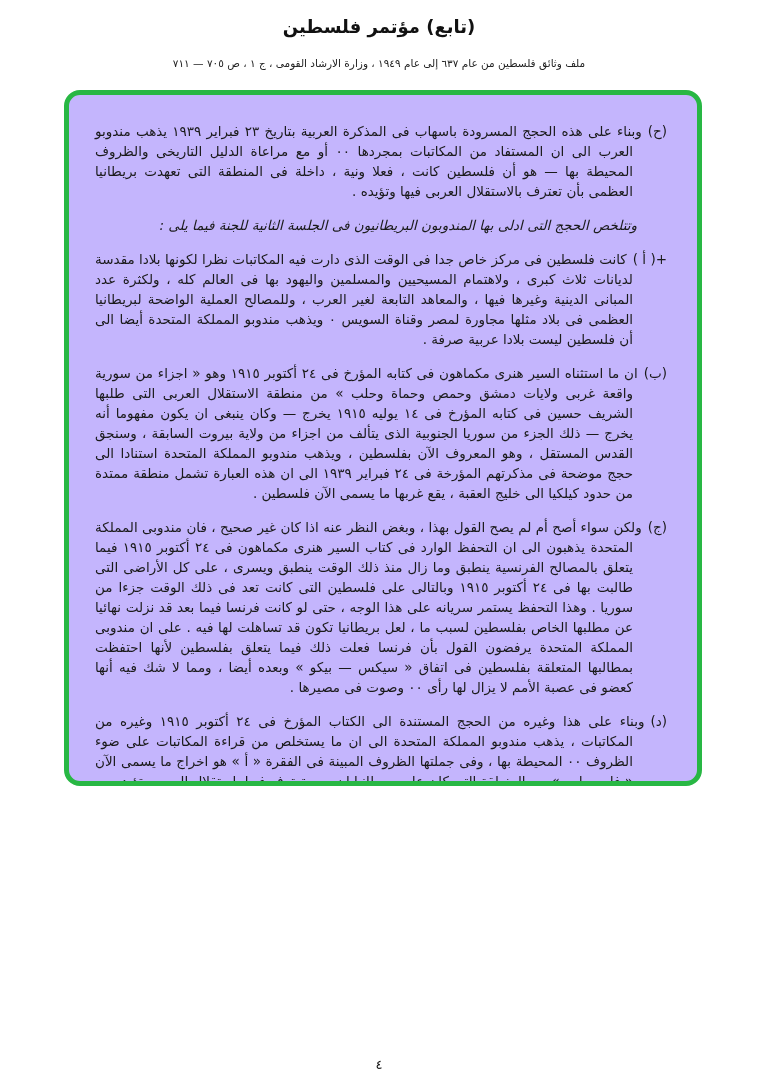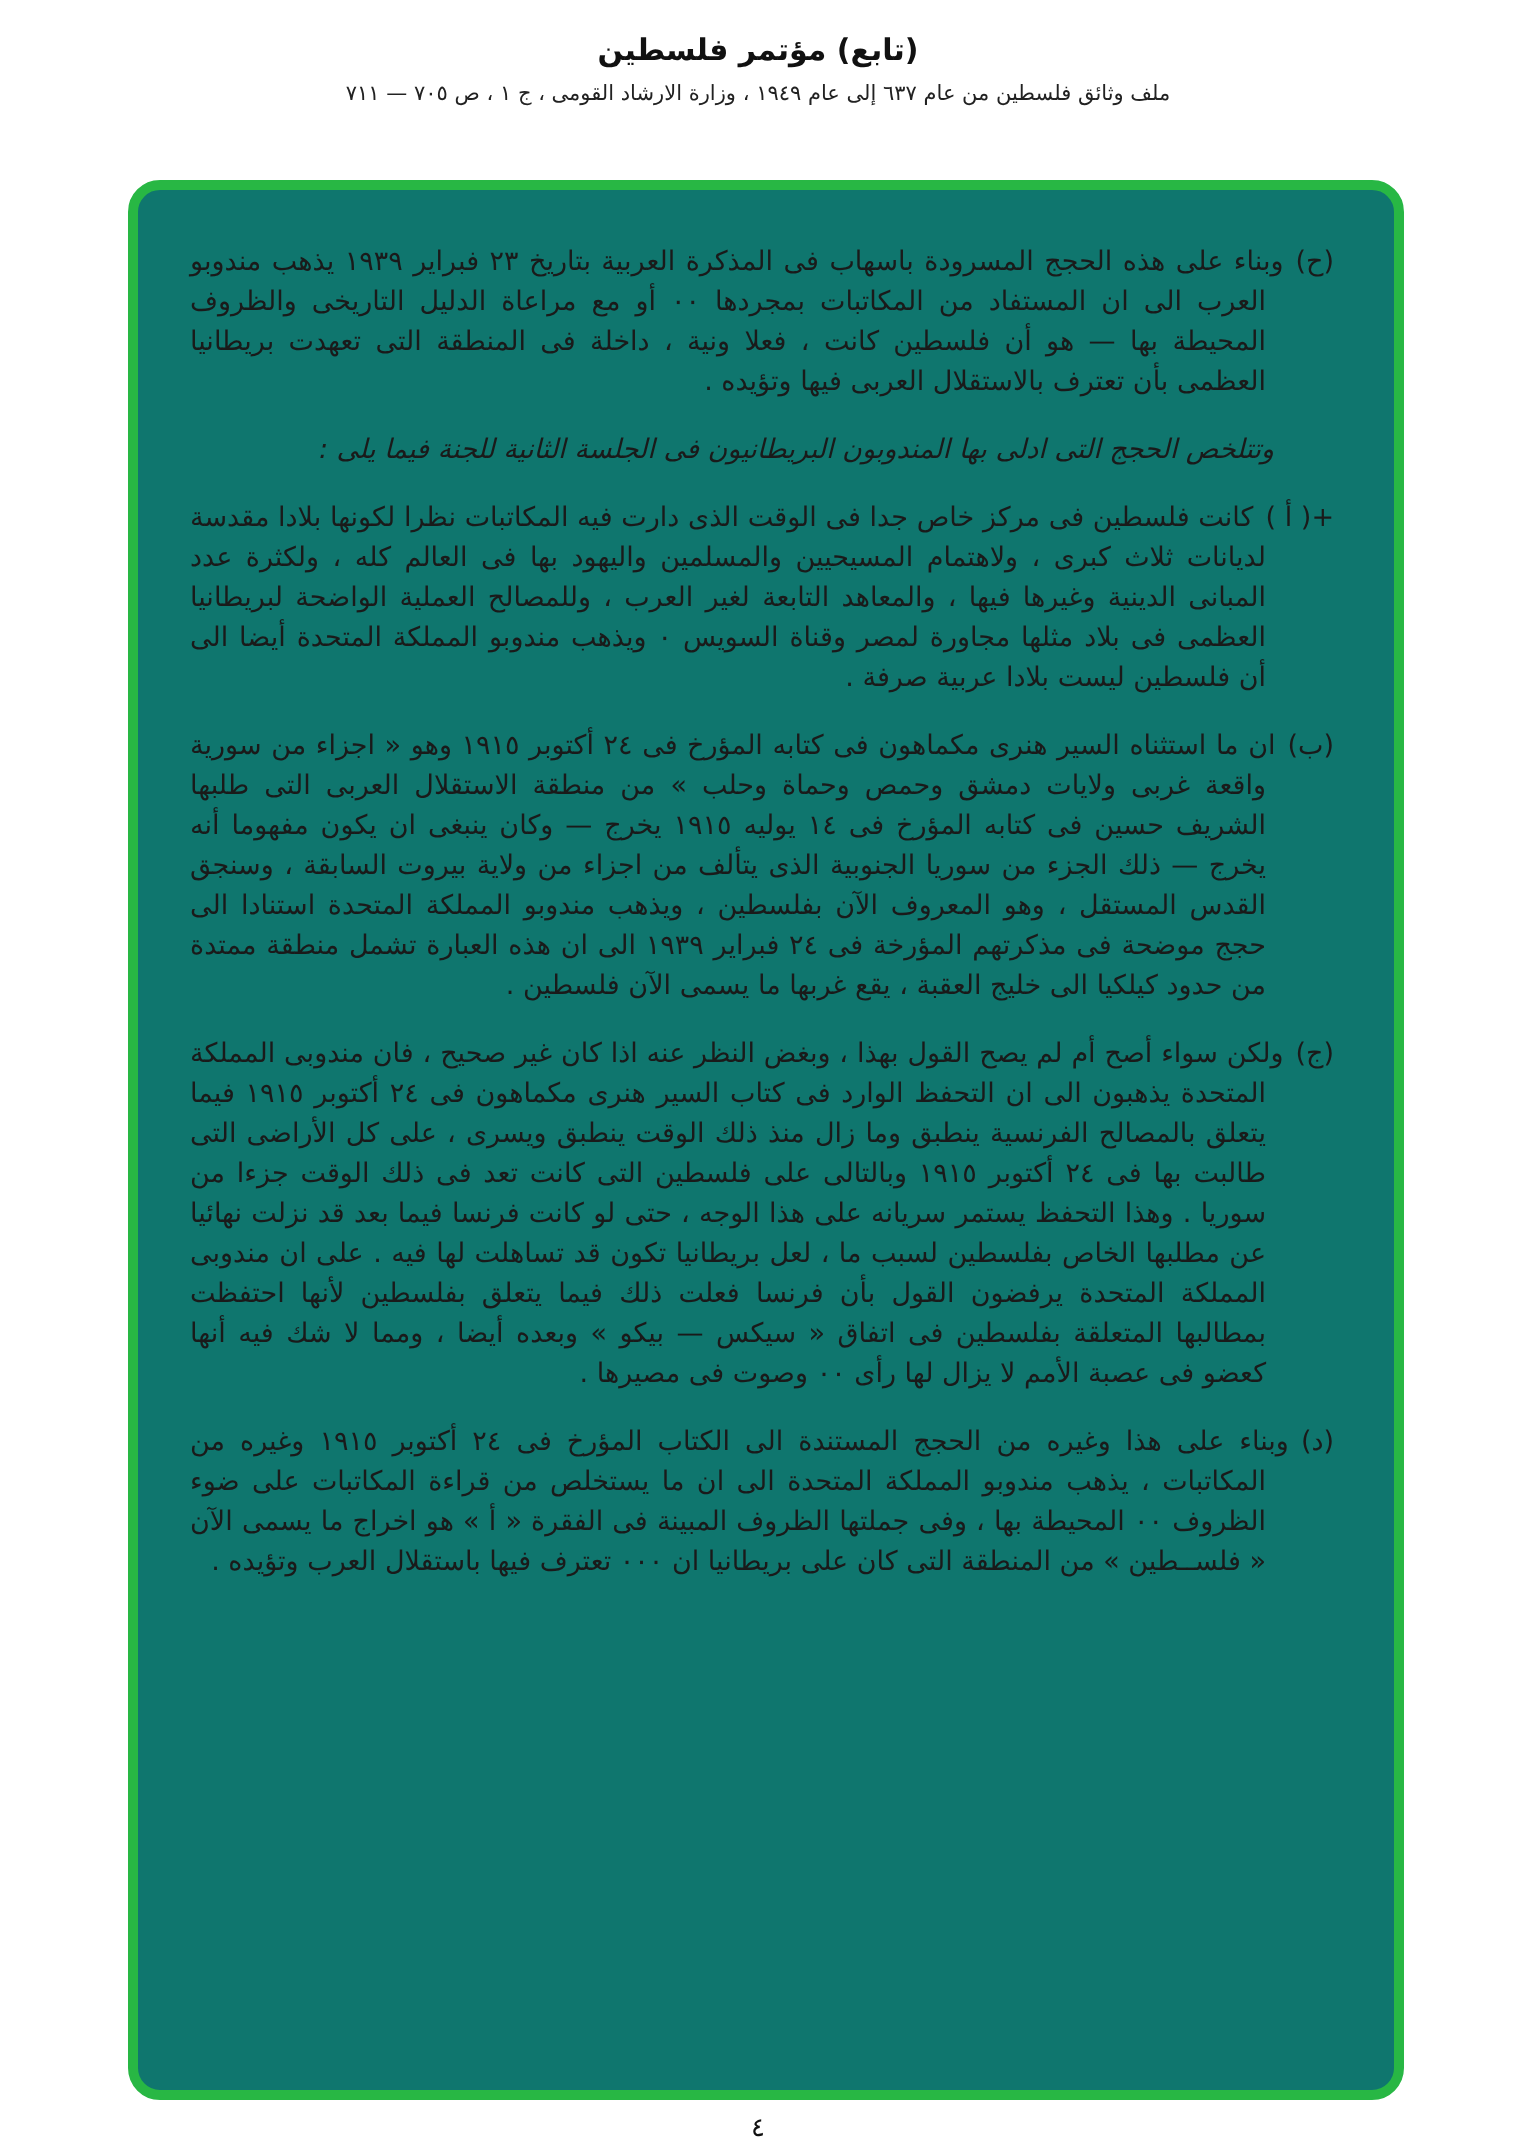--- a/index.html
+++ b/index.html
@@ -16,43 +16,43 @@
     color: #1a1a1a;
     direction: rtl;
     overflow: hidden;
   }
   .header {
     padding-top: 16px;
     text-align: center;
     direction: rtl;
   }
   .header-title {
-    font-size: 15px;
+    font-size: 18px;
     font-weight: bold;
     color: #111;
   }
   .source-line {
-    margin-top: 7px;
+    margin-top: 20px;
     font-size: 10.5px;
     color: #222;
     letter-spacing: 0px;
     text-align: center;
   }
   .content-box {
     position: absolute;
     top: 90px;
     left: 64px;
     width: 638px;
-    height: 960px;
+    height: 696px;
     box-sizing: border-box;
     border: 5px solid #28b744;
     border-radius: 16px;
     padding: 26px 30px 12px 26px;
     overflow: hidden;
-    background: #0f766e;
+    background: #c4b5fd;
   }
   .para {
     margin: 0 0 14px 0;
     font-size: 13.5px;
     line-height: 20px;
     text-align: justify;
     direction: rtl;
     color: #1a1a1a;
   }
   .hang {

